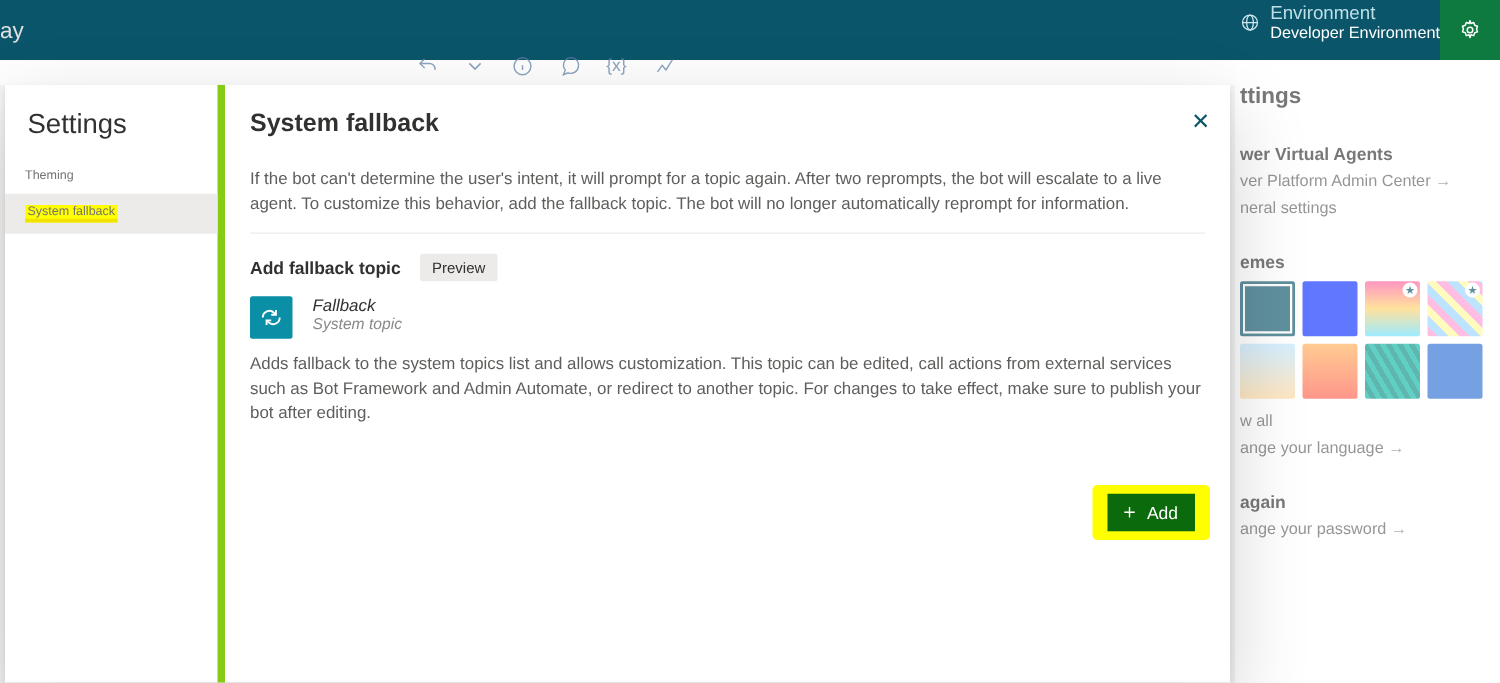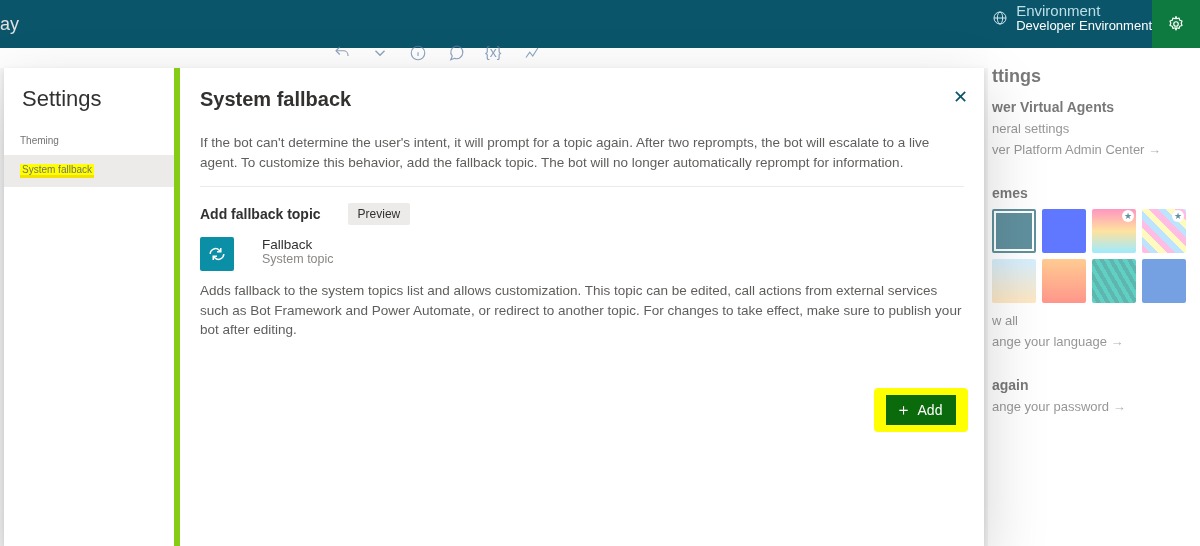--- a/index.html
+++ b/index.html
@@ -53,21 +53,21 @@
   .toolbar-icons svg, .toolbar-icons .glyph { width: 18px; height: 18px; color: #50739c; stroke:#50739c; }
 
   
   .right-panel {
     position: absolute; right: 0; top: 48px;
     width: 212px; height: 498px;
     background: #ffffff; color: #323130;
     padding: 18px 0 0 0;
     font-size: 13px;
   }
-  .right-panel .hdr { font-size: 18px; font-weight: 600; padding-left: 4px; margin-bottom: 12px; }
+  .right-panel .hdr { font-size: 18px; font-weight: 600; padding-left: 4px; margin-bottom: 28px; }
   .right-panel .sect { font-weight: 600; font-size: 14px; padding-left: 4px; margin-top: 6px; }
   .right-panel .lnk { color: #605e5c; padding-left: 4px; margin-top: 6px; font-size: 13px; }
   .right-panel .lnk.arrow::after { content: " →"; color: #8a8886; }
   .thumbs {
     display: flex; flex-wrap: wrap; gap: 6px; padding: 8px 0 0 4px;
     width: 210px;
   }
   .thumb {
     width: 44px; height: 44px; border-radius: 2px;
     position: relative;
@@ -134,28 +134,28 @@
     font-size: 14px; font-weight: 600; margin: 0 0 10px 0;
   }
   .content p.body {
     font-size: 13.5px; color: #605e5c; line-height: 1.45;
     margin: 0 0 14px 0;
   }
   .content hr {
     border: none; border-top: 1px solid #edebe9; margin: 6px 0 16px 0;
   }
   .row-add-heading {
-    display: flex; align-items: center; gap: 27px; margin-bottom: 12px;
+    display: flex; align-items: center; gap: 15px; margin-bottom: 12px;
   }
   .pill {
     background: #edebe9; color: #323130; font-size: 12px;
     border-radius: 2px; padding: 4px 10px;
   }
   .fb-row {
-    display: flex; gap: 28px; align-items: flex-start; margin-bottom: 10px;
+    display: flex; gap: 16px; align-items: flex-start; margin-bottom: 10px; font-style: italic;
   }
   .fb-icon {
     width: 34px; height: 34px; background: #0b8fa6; border-radius: 2px;
     display: flex; align-items: center; justify-content: center;
   }
   .fb-icon svg { width: 18px; height: 18px; }
   .fb-meta .name { font-size: 13.5px; color: #323130; }
   .fb-meta .sub { font-size: 12.5px; color: #8a8886; }
 
   .add-wrap {
@@ -218,22 +218,22 @@
     <svg viewBox="0 0 24 24" fill="none" stroke-width="1.5">
         <path d="M4 18l5-7 4 5 7-11"></path>
       </svg>
   </div>
 </div>
 
 <div class="right-panel">
   <div class="hdr">ttings</div>
 
   <div class="sect">wer Virtual Agents</div>
+  <div class="lnk arrow">ver Platform Admin Center</div>
   <div class="lnk">neral settings</div>
-  <div class="lnk arrow">ver Platform Admin Center</div>
 
   <div class="sect" style="margin-top:28px">emes</div>
   <div class="thumbs">
     <div class="thumb" style="background:#0b556a;border:2px solid #0b556a;box-shadow:inset 0 0 0 2px #fff;"></div>
     <div class="thumb" style="background:#0b2fff;"></div>
     <div class="thumb star" style="background:linear-gradient(180deg,#ff5ea0,#ffd36a,#6ae0ff);"></div>
     <div class="thumb star" style="background:repeating-linear-gradient(45deg,#ff9ad5 0 6px,#9ad5ff 6px 12px,#fff79a 12px 18px);"></div>
     <div class="thumb" style="background:linear-gradient(180deg,#bfe6ff,#ffd9a0);"></div>
     <div class="thumb" style="background:linear-gradient(180deg,#ffb057,#ff5e4d);"></div>
     <div class="thumb" style="background:repeating-linear-gradient(60deg,#0bb7a6 0 4px,#0a8f84 4px 8px);"></div>
@@ -280,21 +280,21 @@
           <path d="M21 12a7 7 0 01-12 5l-2-2"></path>
             <path d="M7 20v-5h5"></path>
         </svg>
       </div>
       <div class="fb-meta">
         <div class="name">Fallback</div>
         <div class="sub">System topic</div>
       </div>
     </div>
 
-    <p class="body">Adds fallback to the system topics list and allows customization. This topic can be edited, call actions from external services such as Bot Framework and Power Automate, or redirect to another topic. For changes to take effect, make sure to publish your bot after editing.</p>
+    <p class="body">Adds fallback to the system topics list and allows customization. This topic can be edited, call actions from external services such as Bot Framework and Admin Automate, or redirect to another topic. For changes to take effect, make sure to publish your bot after editing.</p>
 
     <div class="add-wrap">
       <button class="add-btn">
         <span class="plus">＋</span>
         <span>Add</span>
       </button>
     </div>
   </div>
 </div>
 

